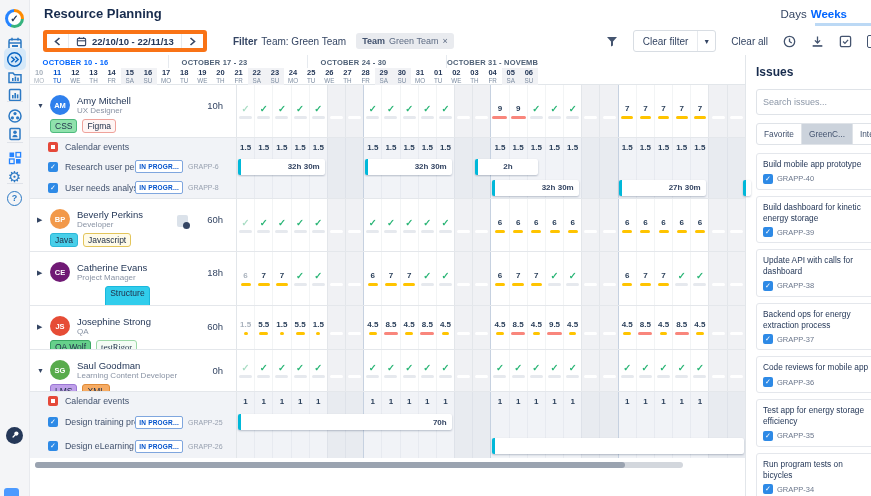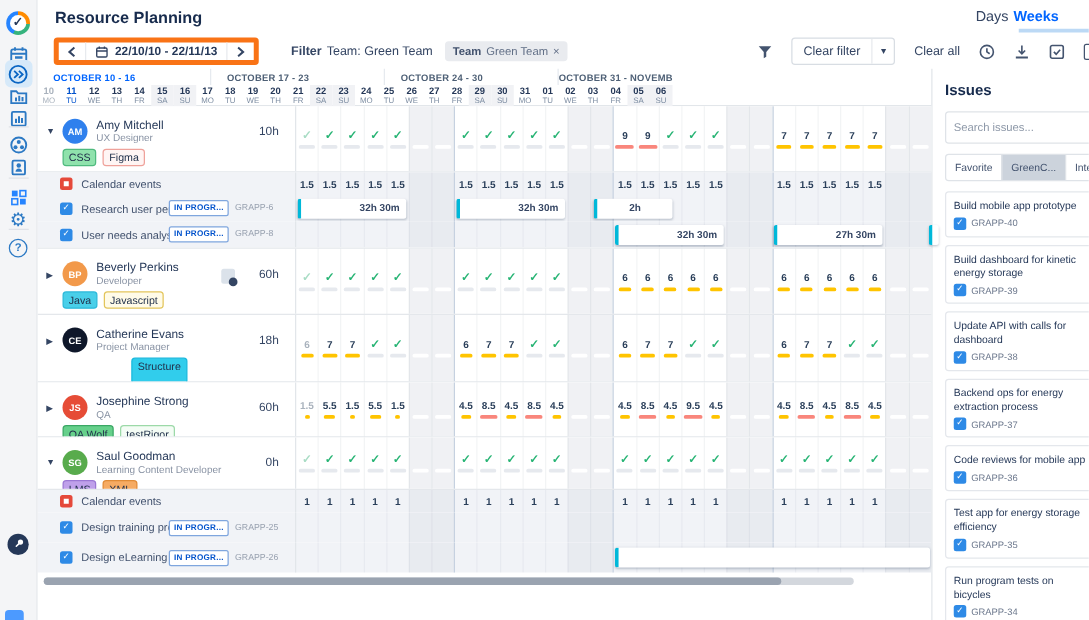--- a/index.html
+++ b/index.html
@@ -851,21 +851,21 @@
               </div>
               <div class="gcell we">
                 <div class="cv">&nbsp;</div>
                 <div class="cbar" style="width: 13px; background: rgb(255, 255, 255);"></div>
               </div>
             </div>
           </div>
           <div class="row user" style="height: 54px;">
             <div class="rleft">
               <div class="expander">▶</div>
-              <div class="avatar" style="background: #0f172a;">CE</div>
+              <div class="avatar" style="background: #701a75;">CE</div>
               <div class="uname">Catherine Evans</div>
               <div class="urole">Project Manager</div>
               <div class="uhours">18h</div>
               <div class="utags">
                 <div class="tag" style="background: rgb(243, 247, 255); border-color: rgb(154, 180, 234); margin-top: 31px;">Salesforce</div>
                 <div class="tag" style="background: rgb(49, 205, 236); border-color: rgb(25, 184, 221);">Structure</div>
               </div>
             </div>
             <div class="rgrid">
               <div class="gcell">
@@ -984,21 +984,21 @@
           </div>
           <div class="row user" style="height: 44px;">
             <div class="rleft">
               <div class="expander">▶</div>
               <div class="avatar" style="background: rgb(230, 76, 54);">JS</div>
               <div class="uname">Josephine Strong</div>
               <div class="urole">QA</div>
               <div class="uhours">60h</div>
               <div class="utags">
                 <div class="tag" style="background: rgb(102, 208, 139); border-color: rgb(58, 167, 100);">QA Wolf</div>
-                <div class="tag" style="background: rgb(244, 252, 245); border-color: rgb(156, 217, 168);">testRigor</div>
+                <div class="tag" style="background: rgb(244, 252, 245); border-color: rgb(156, 217, 168); font-family: Liberation Serif, serif;">testRigor</div>
               </div>
             </div>
             <div class="rgrid">
               <div class="gcell">
                 <div class="cv faded">1.5</div>
                 <div class="cbar" style="width: 4px; background: rgb(255, 196, 0);"></div>
               </div>
               <div class="gcell">
                 <div class="cv">5.5</div>
                 <div class="cbar" style="width: 9.16667px; background: rgb(255, 196, 0);"></div>
@@ -1347,20 +1347,21 @@
               <div class="gcell"></div>
               <div class="gcell we"></div>
               <div class="gcell we"></div>
               <div class="gcell ws"></div>
               <div class="gcell"></div>
               <div class="gcell"></div>
               <div class="gcell"></div>
               <div class="gcell"></div>
               <div class="gcell we"></div>
               <div class="gcell we"></div>
+              <div class="bar" style="left: 1px; width: 213.714px;">70h</div>
             </div>
           </div>
           <div class="row sub" style="height: 24px;">
             <div class="rleft">
               <div class="subline">
                 <div class="task-ic">✓</div>
                 <div class="sublabel">Design eLearning courses</div>
                 <div class="statchip">IN PROGR...</div>
                 <div class="skey">GRAPP-26</div>
               </div>

